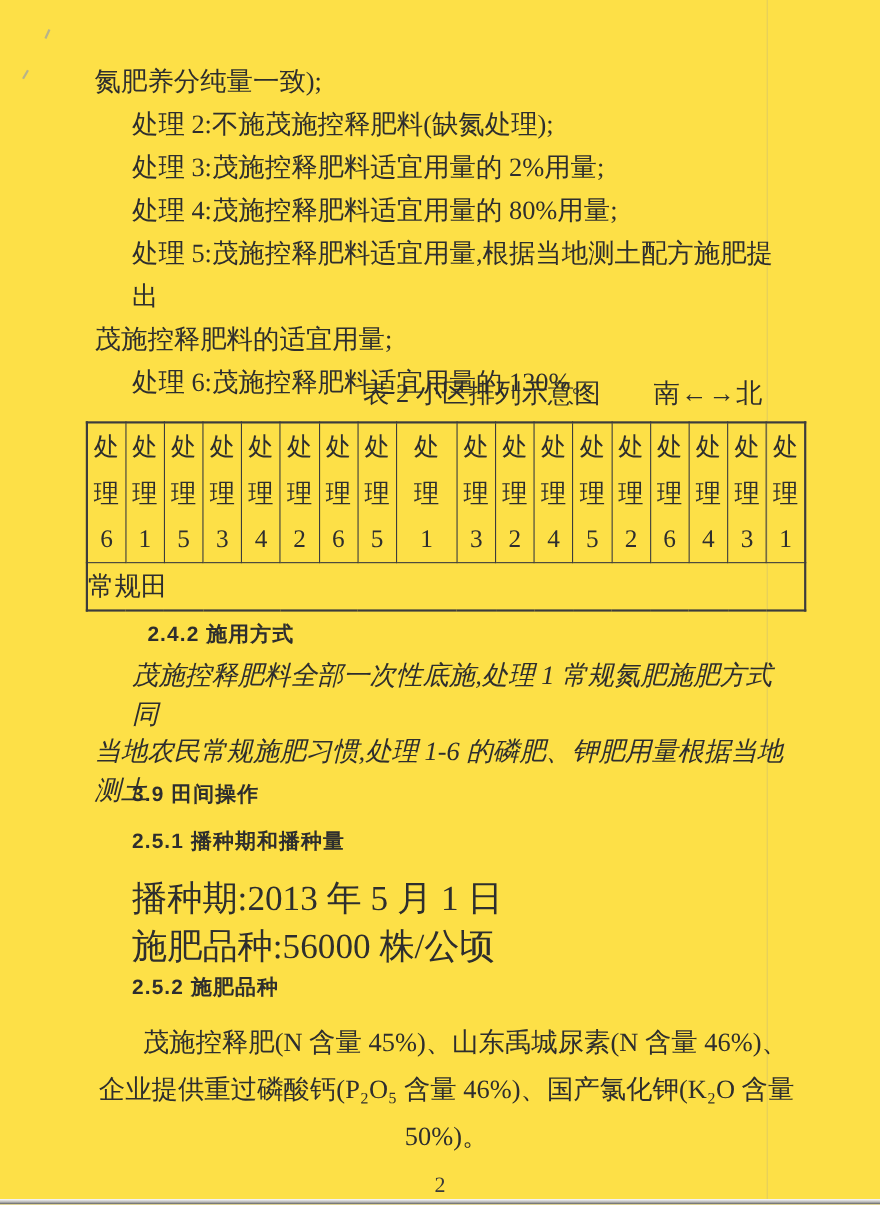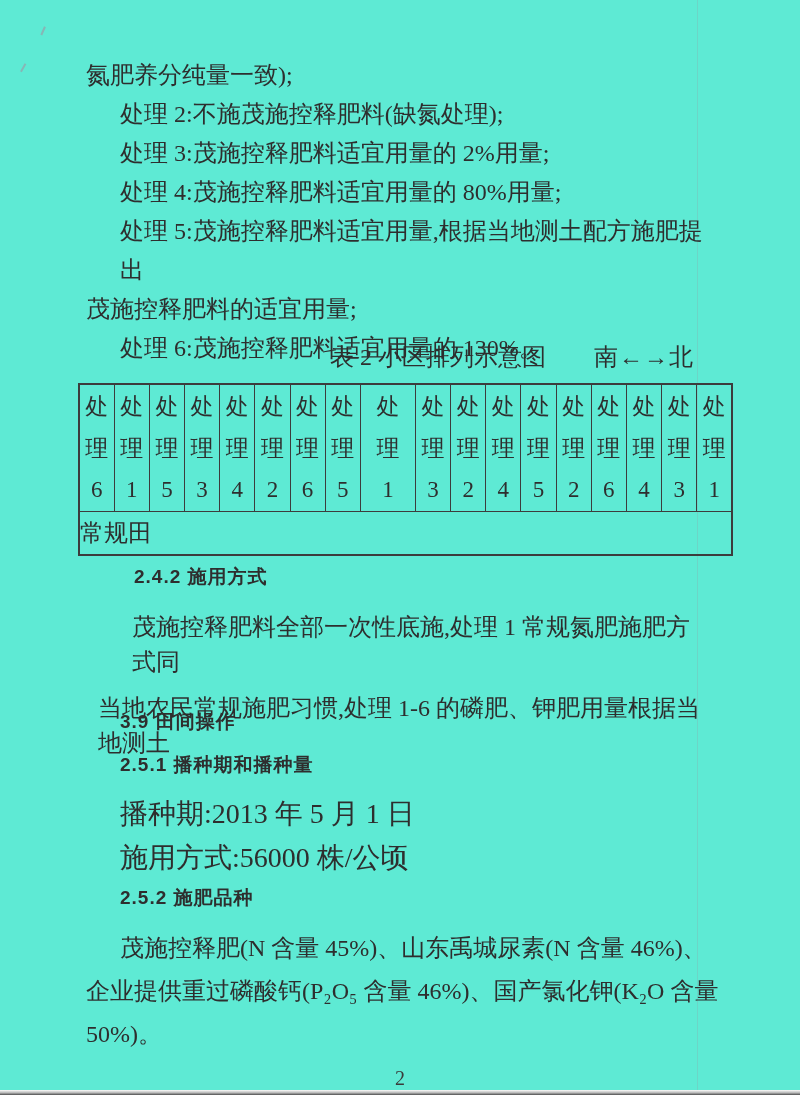--- a/index.html
+++ b/index.html
@@ -1,20 +1,20 @@
 <!DOCTYPE html>
 <html><head>
 <meta charset="utf-8">
 <style>
   html,body{margin:0;padding:0;background:#e9e9e9;}
   .page{
     position:relative;
     width:800px;height:1095px;
     margin:0 auto;
-    background:#5eead4;
+    background:#fde047;
     font-family:"Liberation Serif","DejaVu Serif",serif;
     color:#2e2e2e;
     overflow:hidden;
   }
   .abs{position:absolute;}
   
   .intro{top:56px;left:86px;width:632px;font-size:24px;line-height:39px;}
   .intro p{margin:0;}
   .intro p.indent{padding-left:34px;}
   
@@ -38,27 +38,27 @@
   .heading{
     font-family:"Liberation Sans","DejaVu Sans",sans-serif;
     font-weight:700;font-size:19px;letter-spacing:1px;margin:0;
   }
   .h242{top:564px;left:134px;}
   .h25{top:709px;left:120px;}
   .h251{top:752px;left:120px;}
   .h252{top:885px;left:120px;}
   
   .para242{top:598px;left:86px;width:630px;font-size:24px;line-height:34.5px;}
-  .para242 p{margin:12px;}
+  .para242 p{margin:0;font-style:italic;}
   .para242 p.first{padding-left:34px;}
-  .plain-line{font-size:28px;}
+  .plain-line{font-size:32px;}
   .sow-date{top:795px;left:120px;}
   .sow-density{top:839px;left:120px;}
   .para252{top:927px;left:86px;width:640px;font-size:24px;line-height:43px;}
-  .para252 p{margin:0;}
+  .para252 p{margin:0;text-align:center;}
   .para252 p.first{padding-left:34px;}
   
   .page-num{top:1067px;left:0;width:800px;text-align:center;font-size:20px;color:#3a3a3a;}
   
   .scan-vline{top:0;left:697px;width:1px;height:1095px;background:rgba(150,152,160,0.25);}
   .bottom-edge{left:0;bottom:0;width:800px;height:5px;
     background:linear-gradient(#fdfdfc,#b9b9b9 55%,#4d4d4d);}
   .speck{background:none;border-left:2px solid #99a0a8;height:9px;width:3px;opacity:.7;}
   .speck1{top:27px;left:42px;transform:rotate(24deg);}
   .speck2{top:64px;left:22px;transform:rotate(30deg);}
@@ -227,21 +227,21 @@
 
   <div class="abs para242">
     <p class="first">茂施控释肥料全部一次性底施,处理 1 常规氮肥施肥方式同</p>
     <p>当地农民常规施肥习惯,处理 1-6 的磷肥、钾肥用量根据当地测土</p>
   </div>
 
   <p class="abs heading h25">3.9 田间操作</p>
   <p class="abs heading h251">2.5.1 播种期和播种量</p>
 
   <p class="abs plain-line sow-date" style="margin:0">播种期:2013 年 5 月 1 日</p>
-  <p class="abs plain-line sow-density" style="margin:0">施用方式:56000 株/公顷</p>
+  <p class="abs plain-line sow-density" style="margin:0">施肥品种:56000 株/公顷</p>
 
   <p class="abs heading h252">2.5.2 施肥品种</p>
 
   <div class="abs para252">
     <p class="first">茂施控释肥(N 含量 45%)、山东禹城尿素(N 含量 46%)、</p>
     <p>企业提供重过磷酸钙(P₂O₅ 含量 46%)、国产氯化钾(K₂O 含量</p>
     <p>50%)。</p>
   </div>
 
   <div class="abs page-num">2</div>

